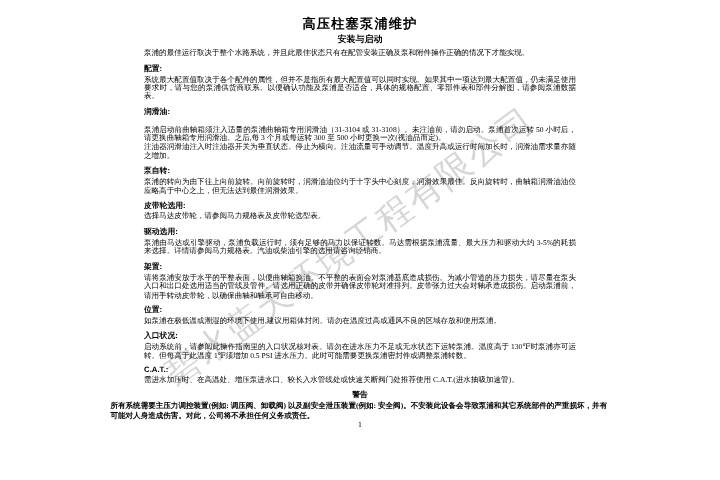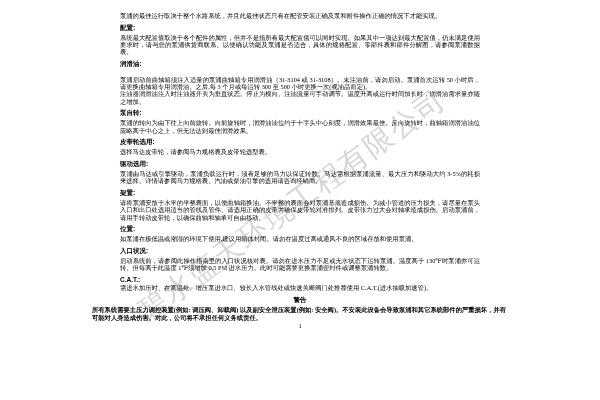--- a/index.html
+++ b/index.html
@@ -50,20 +50,22 @@
   }
 </style>
 </head>
 <body>
 
 <div class="page">
 
   <div class="watermark" style="color: rgb(181, 181, 181);">碧水蓝天环境工程有限公司</div>
 
   <div class="content">
+    <h1 class="doc-title">高压柱塞泵浦维护</h1>
+    <h2 class="doc-subtitle">安装与启动</h2>
     <p class="intro">泵浦的最佳运行取决于整个水路系统，并且此最佳状态只有在配管安装正确及泵和附件操作正确的情况下才能实现。</p>
 
     <div id="sections-container">
         <div class="section">
           <h3>配置:</h3>
           <p>系统最大配置值取决于各个配件的属性，但并不是指所有最大配置值可以同时实现。如果其中一项达到最大配置值，仍未满足使用要求时，请与您的泵浦供货商联系。以便确认功能及泵浦是否适合，具体的规格配置、零部件表和部件分解图，请参阅泵浦数据表。</p>
         </div>
         <div class="section">
           <h3>润滑油:</h3>
           <div class="pre-gap"></div>

